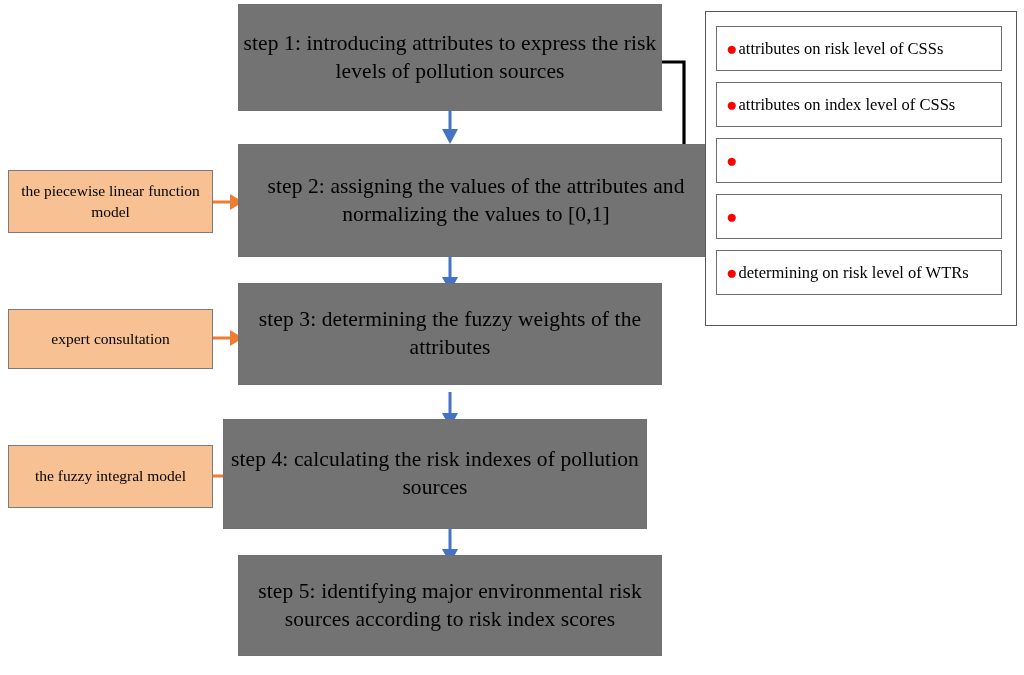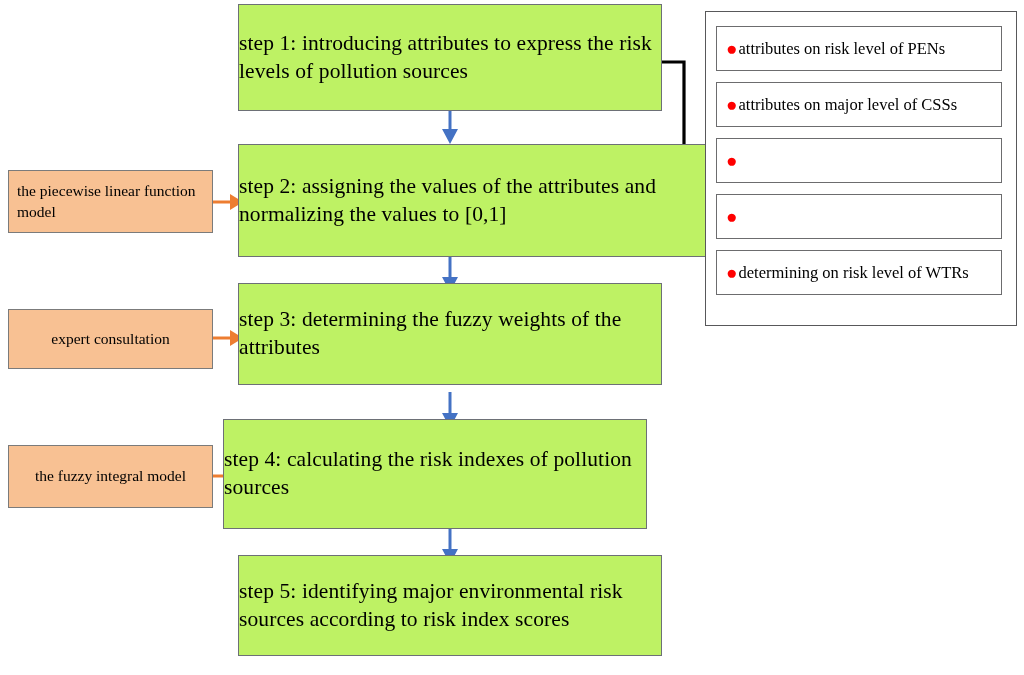--- a/index.html
+++ b/index.html
@@ -8,39 +8,40 @@
     background:#ffffff;
     font-family:"Liberation Serif","DejaVu Serif",serif;
     color:#000;
     overflow:hidden;
   }
   #canvas{position:relative;width:1024px;height:675px;}
 
   
   .step-box{
     position:absolute;
-    background:#bef264;
+    background:#737373;
     border:1.6px solid #6d7076;
     box-sizing:border-box;
     display:flex;align-items:center;justify-content:center;
+    text-align:center;
     font-size:21.5px;
     line-height:1.30;
     padding:4px 0;
     letter-spacing:.1px;
   }
   .step-box .txt{display:block;}
 
   
   .side-box{
     position:absolute;
     background:#f8c193;
     border:1.4px solid #7b7b7b;
     box-sizing:border-box;
     display:flex;align-items:center;justify-content:center;
-    text-align:left;
+    text-align:center;
     font-size:15.5px;
     line-height:1.32;
     padding:3px 8px;
   }
 
   
   .attr-panel{
     position:absolute;
     border:1.6px solid #58585a;
     background:#ffffff;
@@ -142,26 +143,26 @@
   </div>
 
   <div class="side-box" style="left:8px;top:309px;width:205px;height:60px;">
     <span class="txt">expert consultation</span>
   </div>
 
   <div class="attr-panel" style="left:705px;top:11px;width:312px;height:315px;">
 
     <div class="attr-box" style="left:10px;top:14px;width:286px;height:45px;">
       <span class="bullet">●</span>
-      <span>attributes on risk level of  PENs</span>
+      <span>attributes on risk level of  CSSs</span>
     </div>
 
     <div class="attr-box" style="left:10px;top:70px;width:286px;height:45px;">
       <span class="bullet">●</span>
-      <span>attributes on major level of  CSSs</span>
+      <span>attributes on index level of  CSSs</span>
     </div>
 
     <div class="attr-box" style="left:10px;top:126px;width:286px;height:45px;">
       <span class="bullet">●</span>
     </div>
 
     <div class="attr-box" style="left:10px;top:182px;width:286px;height:45px;">
       <span class="bullet">●</span>
     </div>
 

